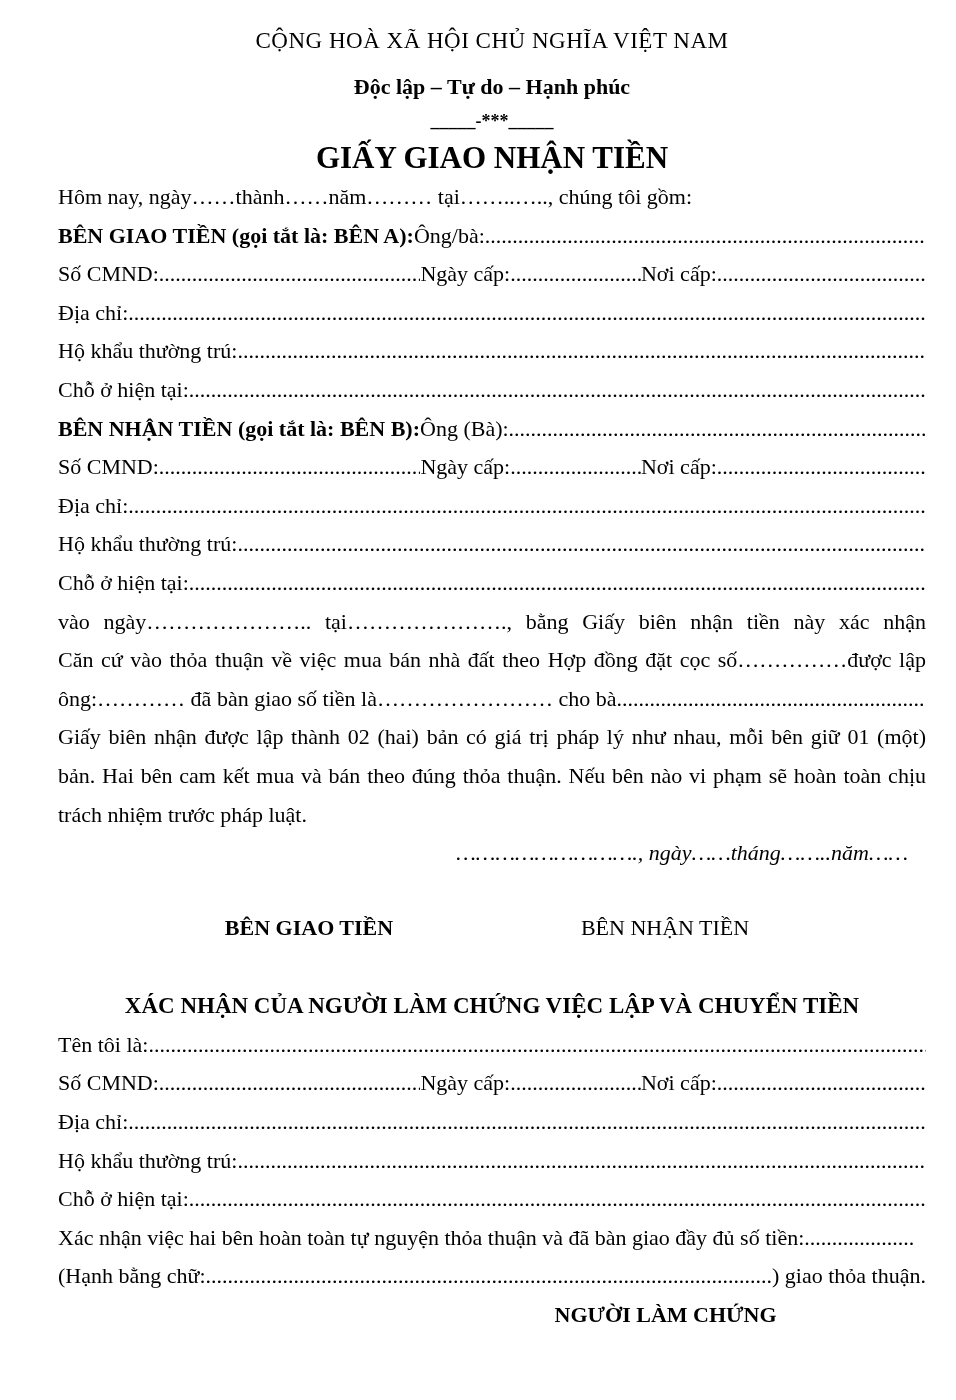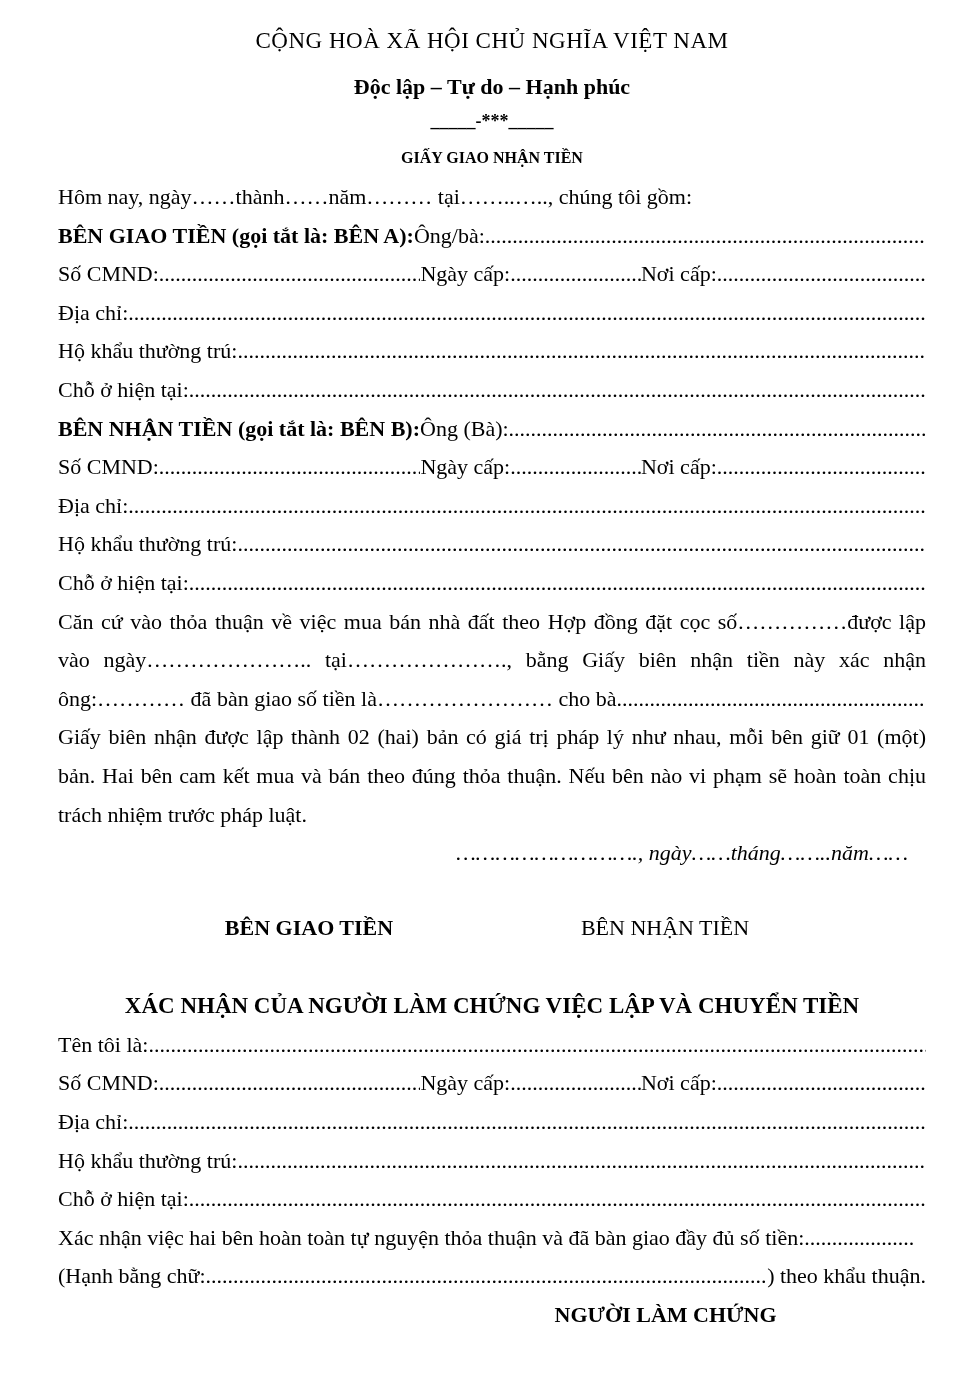--- a/index.html
+++ b/index.html
@@ -34,21 +34,21 @@
     margin-bottom: 4px;
   }
   .divider {
     font-weight: bold;
     font-size: 18px;
     line-height: 30px;
     margin-bottom: 4px;
   }
   .doc-title {
     font-weight: bold;
-    font-size: 16px;
+    font-size: 31px;
     line-height: 36px;
     margin-bottom: 2px;
   }
   .row {
     line-height: 38.6px;
     white-space: nowrap;
     overflow: hidden;
     display: flex;
     align-items: baseline;
   }
@@ -163,22 +163,22 @@
   </div>
   <div class="row">
     <span>Hộ khẩu thường trú: </span>
     <span class="fill">........................................................................................................................................................................................</span>
   </div>
   <div class="row">
     <span>Chỗ ở hiện tại:  </span>
     <span class="fill">........................................................................................................................................................................................</span>
   </div>
 
+  <div class="just-row">vào ngày………………….. tại…………………., bằng Giấy biên nhận tiền này xác nhận</div>
   <div class="just-row">Căn cứ vào thỏa thuận về việc mua bán nhà đất theo Hợp đồng đặt cọc số……………được lập</div>
-  <div class="just-row">vào ngày………………….. tại…………………., bằng Giấy biên nhận tiền này xác nhận</div>
   <div class="row">
     <span>ông:………… đã  bàn giao số tiền là…………………… cho bà</span>
     <span class="fill">................................................................................</span>
   </div>
 
   <div class="just-row">Giấy biên nhận được lập thành 02 (hai) bản có giá trị pháp lý như nhau, mỗi bên giữ 01 (một)</div>
   <div class="just-row">bản. Hai bên cam kết mua và bán theo đúng thỏa thuận. Nếu bên nào vi phạm sẽ hoàn toàn chịu</div>
   <div class="plain-row">trách nhiệm trước pháp luật.</div>
 
   <div class="date-line">………………………., ngày……tháng……..năm……</div>
@@ -214,18 +214,18 @@
     <span>Chỗ ở hiện tại:  </span>
     <span class="fill">........................................................................................................................................................................................</span>
   </div>
   <div class="row">
     <span>Xác nhận việc hai bên hoàn toàn tự nguyện thỏa thuận và đã bàn giao đầy đủ số tiền:</span>
     <span class="fill">....................</span>
   </div>
   <div class="row">
     <span>(Hạnh bằng chữ: </span>
     <span class="fill">........................................................................................................................</span>
-    <span> ) theo khẩu thuận.</span>
+    <span> ) giao thỏa thuận.</span>
   </div>
 
   <div class="sign-title">NGƯỜI LÀM CHỨNG</div>
 
 </div>
 
 </body></html>

